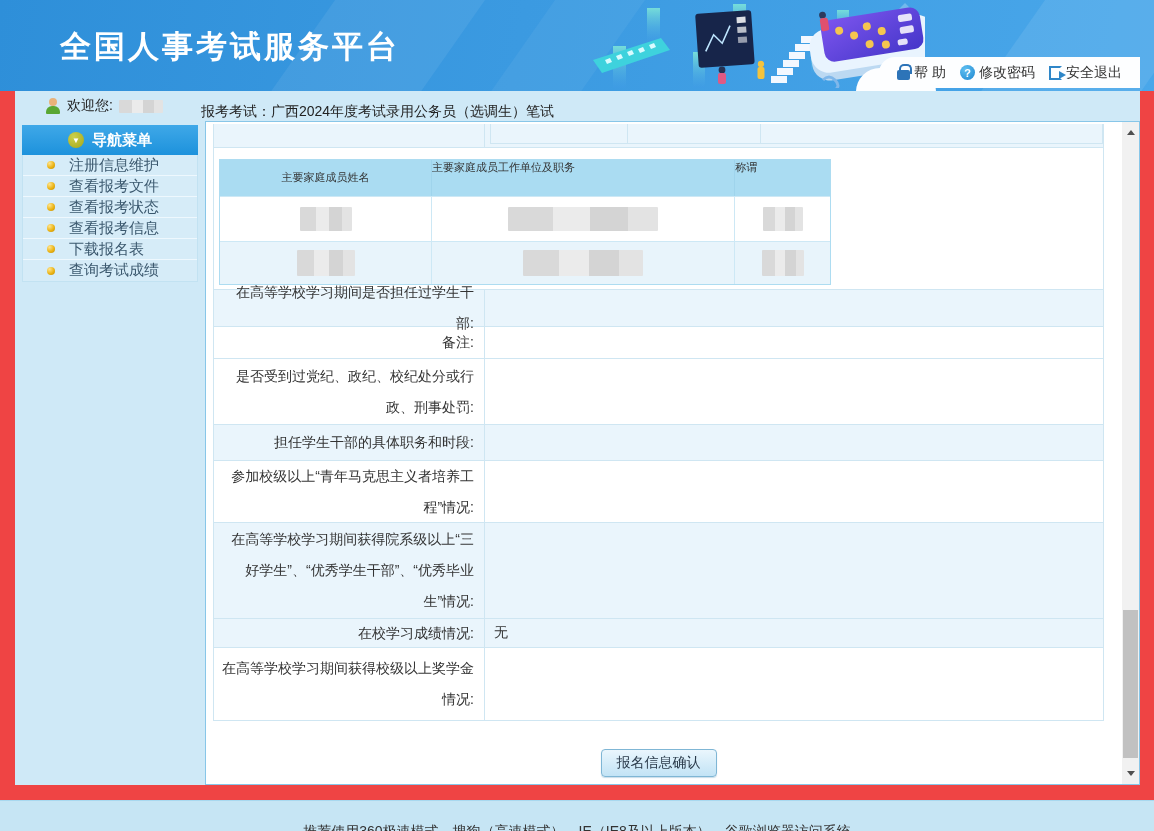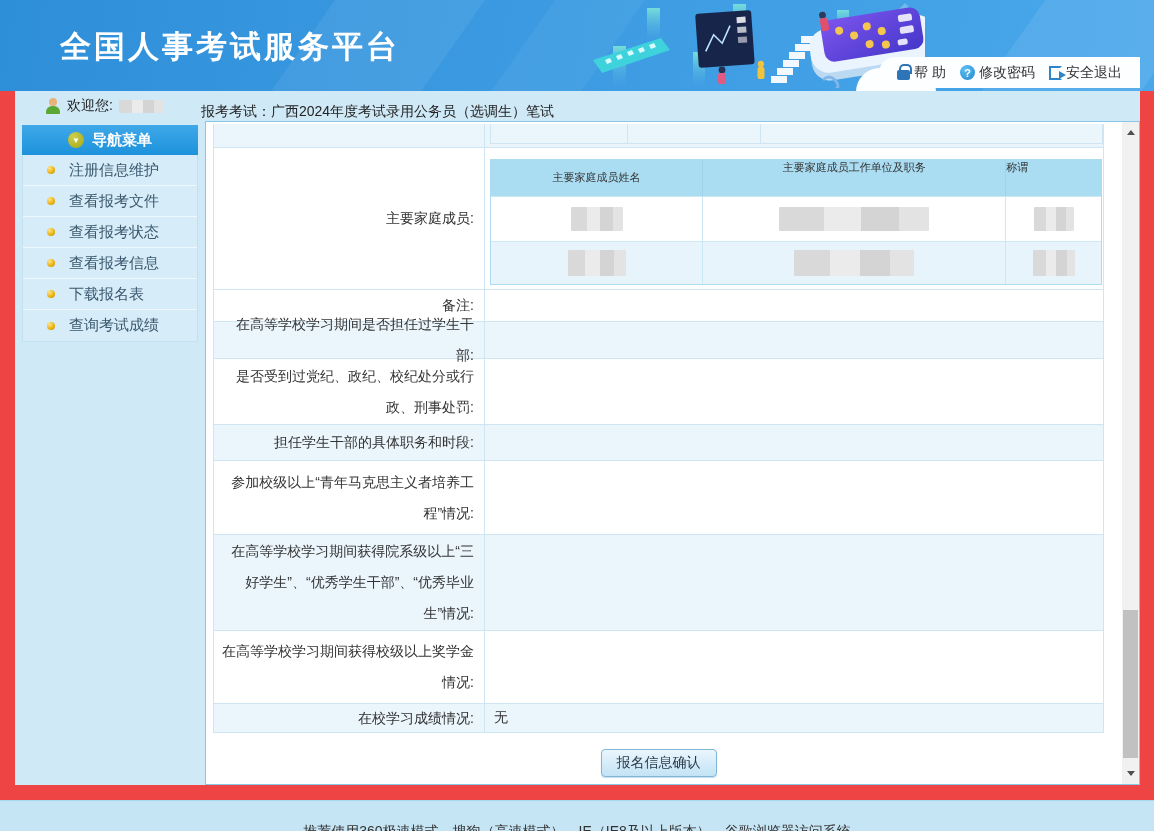--- a/index.html
+++ b/index.html
@@ -44,21 +44,21 @@
   .exam-label { margin-left:28px;margin-top:12px; }
 
   
   .sidebar-zone { position:absolute; left:15px; top:121px; width:190px; height:664px; background:#cfe9f7; }
   .menu { position:absolute; left:7px; top:4px; width:176px; }
   .nav-header { height:30px; background:linear-gradient(#3fa8e8,#1d92dc); color:#fff; font-size:15px; font-weight:bold;
                 display:flex; align-items:center; justify-content:center; gap:8px; cursor:pointer; }
   .ic-chev { width:16px; height:16px; border-radius:50%; background:radial-gradient(circle at 35% 30%,#cdd04b,#a3a718);
              color:#fff; font-size:8px; display:inline-flex; align-items:center; justify-content:center; }
   .menu ul { list-style:none; border:1px solid #c2e2f2; border-top:none; }
-  .menu li { height:31px; background:#d6ecf8; border-bottom:1px solid #eef8fe; display:flex; align-items:center;
+  .menu li { height:21px; background:#d6ecf8; border-bottom:1px solid #eef8fe; display:flex; align-items:center;
              font-size:15px; color:#3b586e; cursor:pointer; }
   .menu li:last-child { border-bottom:none; }
   .bullet { width:8px; height:8px; border-radius:50%; margin:0 14px 0 24px;
             background:radial-gradient(circle at 32% 28%,#ffe48a,#e9b califlower0e 60%,#b98a12); }
   .bullet { background:radial-gradient(circle at 32% 28%,#ffe48a,#e9b00e 60%,#b98a12); }
 
   
   .panel { position:absolute; left:205px; top:121px; width:935px; height:664px; background:#ffffff; border:1px solid #88c6e8; }
   .ftable { position:absolute; left:7px; top:2px; width:891px; border-left:1px solid #cfe6f2; border-right:1px solid #cfe6f2; }
   .frow { display:flex; border-bottom:1px solid #cfe6f2; }
@@ -73,21 +73,21 @@
   .fragment i { position:absolute; top:0; bottom:0; width:1px; background:#cfe6f2; }
 
   
   .famwrap { padding:11px 2px 5px 5px; width:100%; }
   .famtable { width:612px; border:1px solid #addcf1; font-size:11px; color:#333; }
   .famhead { display:flex; background:#aadcf2; height:36px; }
   .famhead .c { display:flex; align-items:center; justify-content:center; }
   .famrow { display:flex; border-top:1px solid #cde8f5; }
   .famrow.r0 { background:#ffffff; height:45px; }
   .famrow.r1 { background:#e8f4fb; height:43px; }
-  .famtable .c { width:34.6%; } .famtable .c2 { width:49.7%;text-align:center; } .famtable .c3 { width:15.7%; }
+  .famtable .c { width:34.6%; } .famtable .c2 { width:49.7%; } .famtable .c3 { width:15.7%; }
   .famrow .c, .famrow .c2, .famrow .c3 { display:flex; align-items:center; justify-content:center; }
   .famrow .c2, .famhead .c2 { border-left:1px solid #cde8f5; }
   .famrow .c3, .famhead .c3 { border-left:1px solid #cde8f5; }
   .famhead .c2, .famhead .c3 { border-left-color:#9fd4ec; }
 
   .button-row { position:absolute; left:7px; top:627px; width:891px; text-align:center; }
   .confirm-btn { font-size:14px; color:#2a3a4a; padding:4px 15px; border:1px solid #7fb6d5; border-radius:4px;
                  background:linear-gradient(#eaf6fd,#c2e3f5); box-shadow:0 1px 1px rgba(120,170,200,.4); cursor:pointer;
                  font-family:"Liberation Sans","DejaVu Sans",sans-serif; }
 
@@ -250,21 +250,20 @@
         <div class="frow b" style="height: 24px;">
           <div class="fl"></div>
           <div class="fv">
             <div class="fragment">
               <i style="left: 136px;"></i>
               <i style="left: 269px;"></i>
             </div>
           </div>
         </div>
         <div class="frow w" style="height: 142px;">
-          <div class="fl">主要家庭成员:</div>
           <div class="fv" style="padding: 0px;">
             <div class="famwrap">
               <div class="famtable">
                 <div class="famhead">
                   <div class="c">主要家庭成员姓名</div>
                   <div class="c2">主要家庭成员工作单位及职务</div>
                   <div class="c3">称谓</div>
                 </div>
                 <div class="famrow r0">
                   <div class="c">
@@ -285,66 +284,66 @@
                     <span class="redacted" style="width: 120px; height: 26px;"></span>
                   </div>
                   <div class="c3">
                     <span class="redacted" style="width: 42px; height: 26px;"></span>
                   </div>
                 </div>
               </div>
             </div>
           </div>
         </div>
+        <div class="frow b" style="height: 37px;">
+          <div class="fl">在高等学校学习期间是否担任过学生干部:</div>
+          <div class="fv">
+            <span></span>
+          </div>
+        </div>
         <div class="frow w" style="height: 32px;">
           <div class="fl">备注:</div>
           <div class="fv">
             <span></span>
           </div>
         </div>
-        <div class="frow b" style="height: 37px;">
-          <div class="fl">在高等学校学习期间是否担任过学生干部:</div>
-          <div class="fv">
-            <span></span>
-          </div>
-        </div>
         <div class="frow w" style="height: 66px;">
           <div class="fl">是否受到过党纪、政纪、校纪处分或行政、刑事处罚:</div>
           <div class="fv">
             <span></span>
           </div>
         </div>
         <div class="frow b" style="height: 36px;">
           <div class="fl">担任学生干部的具体职务和时段:</div>
           <div class="fv">
             <span></span>
           </div>
         </div>
-        <div class="frow w" style="height: 74px;">
+        <div class="frow w" style="height: 62px;">
           <div class="fl">参加校级以上“青年马克思主义者培养工程”情况:</div>
           <div class="fv">
             <span></span>
           </div>
         </div>
         <div class="frow b" style="height: 96px;">
           <div class="fl">在高等学校学习期间获得院系级以上“三好学生”、“优秀学生干部”、“优秀毕业生”情况:</div>
           <div class="fv">
             <span></span>
           </div>
         </div>
+        <div class="frow b" style="height: 29px;">
+          <div class="fl">在校学习成绩情况:</div>
+          <div class="fv">
+            <span>无</span>
+          </div>
+        </div>
         <div class="frow w" style="height: 73px;">
           <div class="fl">在高等学校学习期间获得校级以上奖学金情况:</div>
           <div class="fv">
             <span></span>
-          </div>
-        </div>
-        <div class="frow b" style="height: 29px;">
-          <div class="fl">在校学习成绩情况:</div>
-          <div class="fv">
-            <span>无</span>
           </div>
         </div>
       </div>
 
     <div class="button-row">
       <button class="confirm-btn">报名信息确认</button>
     </div>
 
     <div class="scrollbar">
       <div class="sb-btn sb-up">

